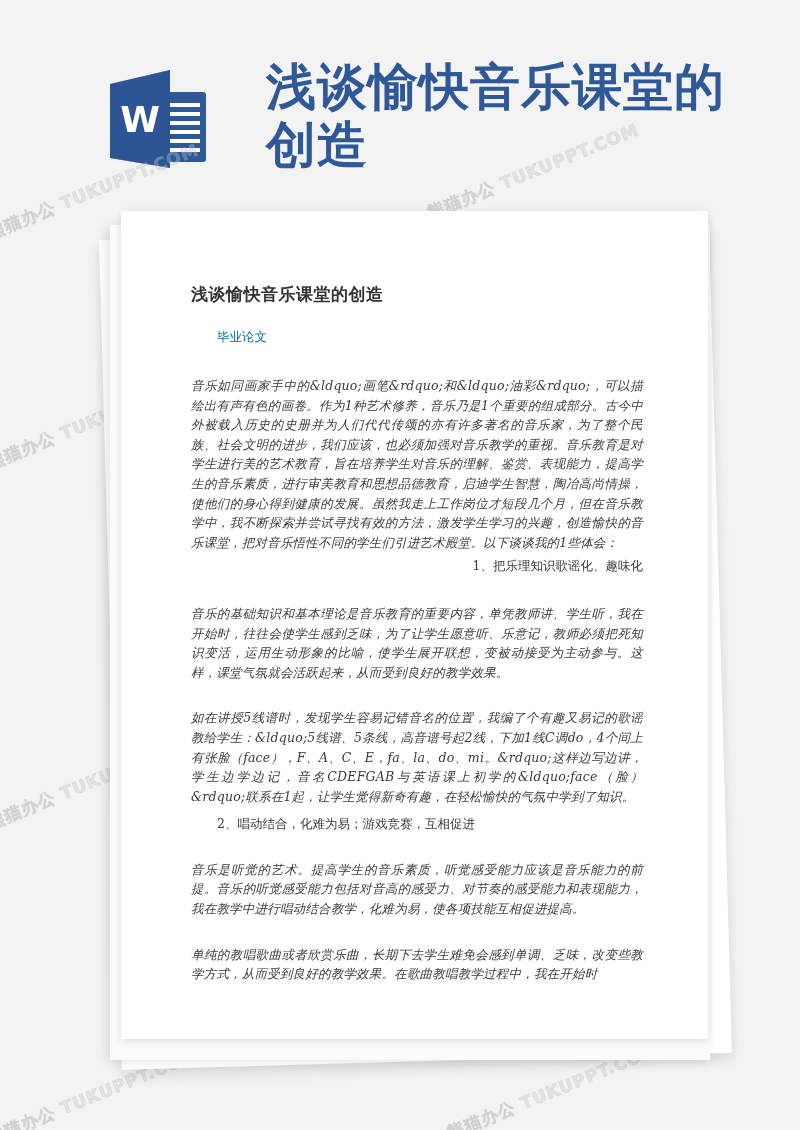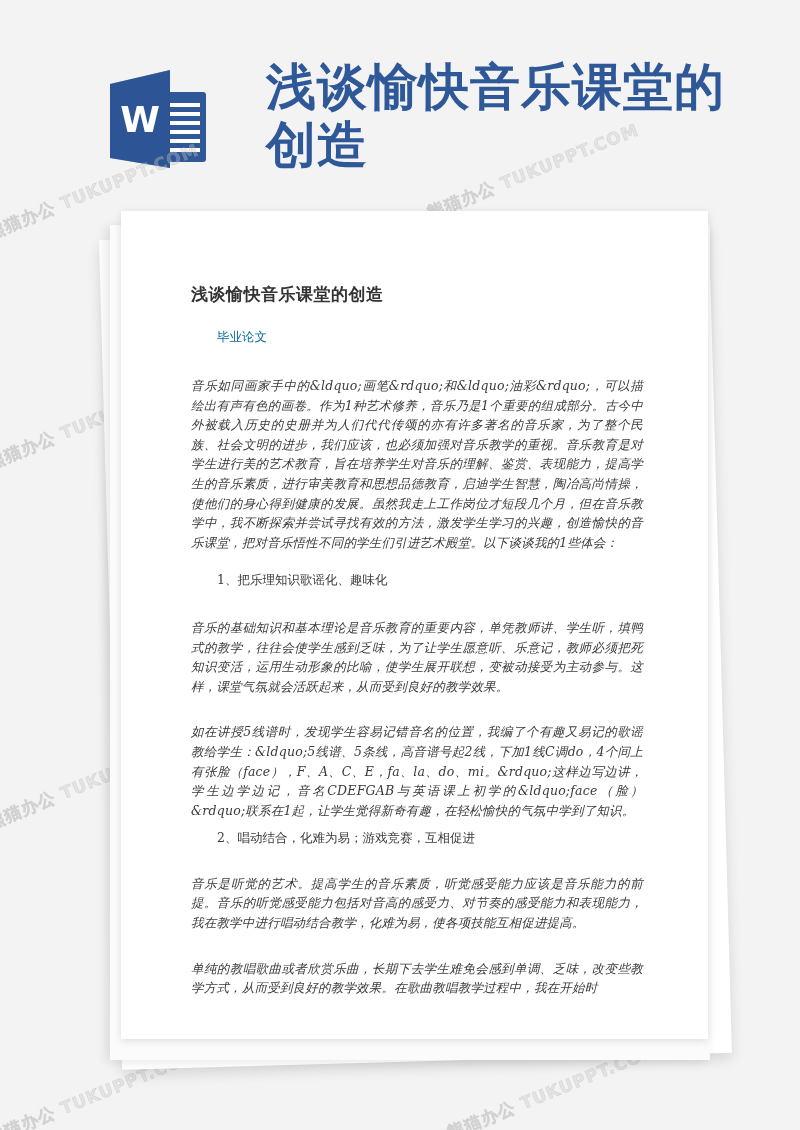--- a/index.html
+++ b/index.html
@@ -30,21 +30,21 @@
     }
     .page-inner { position: absolute; left: 70px; top: 72px; width: 452px; color: #333; }
     .doc-title { font-size: 17px; line-height: 22px; color: #333; margin: 0; letter-spacing: 0.5px; }
     .doc-subtitle { font-size: 12.5px; margin: 24px 0 0 26px; color: #0369a1; line-height: 16px; }
     .para {
       font-size: 12.5px; line-height: 19.6px; color: #3a3a3a; margin: 0;
       text-align: justify; letter-spacing: 0.2px; font-style: italic;
     }
     .p1 { margin-top: 31px; }
     .heading { font-size: 12.5px; line-height: 19.6px; color: #3a3a3a; margin-left: 26px; }
-    .h1 { margin-top: 18px; }
+    .h1 { margin-top: 4px; text-align: right; }
     .p2 { margin-top: 28px; }
     .p3 { margin-top: 26px; }
     .h2 { margin-top: 8px; }
     .p4 { margin-top: 26px; }
     .p5 { margin-top: 26px; }
     .watermark {
       position: absolute; font-family: "DejaVu Sans", sans-serif; font-weight: bold;
       font-size: 17px; color: rgba(200,200,200,0.35); transform: rotate(-22deg);
       white-space: nowrap; pointer-events: none; letter-spacing: 1px;
       -webkit-text-stroke: 0.6px rgba(180,180,180,0.4);
@@ -80,19 +80,19 @@
 
 <div class="back-sheet"></div>
 <div class="back-sheet-2"></div>
 
 <div class="page">
   <div class="page-inner">
     <h1 class="doc-title">浅谈愉快音乐课堂的创造</h1>
     <div class="doc-subtitle">毕业论文</div>
     <p class="para p1">音乐如同画家手中的&amp;ldquo;画笔&amp;rdquo;和&amp;ldquo;油彩&amp;rdquo;，可以描绘出有声有色的画卷。作为1种艺术修养，音乐乃是1个重要的组成部分。古今中外被载入历史的史册并为人们代代传颂的亦有许多著名的音乐家，为了整个民族、社会文明的进步，我们应该，也必须加强对音乐教学的重视。音乐教育是对学生进行美的艺术教育，旨在培养学生对音乐的理解、鉴赏、表现能力，提高学生的音乐素质，进行审美教育和思想品德教育，启迪学生智慧，陶冶高尚情操，使他们的身心得到健康的发展。虽然我走上工作岗位才短段几个月，但在音乐教学中，我不断探索并尝试寻找有效的方法，激发学生学习的兴趣，创造愉快的音乐课堂，把对音乐悟性不同的学生们引进艺术殿堂。以下谈谈我的1些体会：</p>
     <div class="heading h1">1、把乐理知识歌谣化、趣味化</div>
-    <p class="para p2">音乐的基础知识和基本理论是音乐教育的重要内容，单凭教师讲、学生听，填鸭式的教学，往往会使学生感到乏味，为了让学生愿意听、乐意记，教师必须把死知识变活，运用生动形象的比喻，使学生展开联想，变被动接受为主动参与。这样，课堂气氛就会活跃起来，从而受到良好的教学效果。</p>
+    <p class="para p2">音乐的基础知识和基本理论是音乐教育的重要内容，单凭教师讲、学生听，我在开始时，往往会使学生感到乏味，为了让学生愿意听、乐意记，教师必须把死知识变活，运用生动形象的比喻，使学生展开联想，变被动接受为主动参与。这样，课堂气氛就会活跃起来，从而受到良好的教学效果。</p>
     <p class="para p3">如在讲授5线谱时，发现学生容易记错音名的位置，我编了个有趣又易记的歌谣教给学生：&amp;ldquo;5线谱、5条线，高音谱号起2线，下加1线C调do，4个间上有张脸（face），F、A、C、E，fa、la、do、mi。&amp;rdquo;这样边写边讲，学生边学边记，音名CDEFGAB与英语课上初学的&amp;ldquo;face（脸）&amp;rdquo;联系在1起，让学生觉得新奇有趣，在轻松愉快的气氛中学到了知识。</p>
     <div class="heading h2">2、唱动结合，化难为易；游戏竞赛，互相促进</div>
     <p class="para p4">音乐是听觉的艺术。提高学生的音乐素质，听觉感受能力应该是音乐能力的前提。音乐的听觉感受能力包括对音高的感受力、对节奏的感受能力和表现能力，我在教学中进行唱动结合教学，化难为易，使各项技能互相促进提高。</p>
     <p class="para p5">单纯的教唱歌曲或者欣赏乐曲，长期下去学生难免会感到单调、乏味，改变些教学方式，从而受到良好的教学效果。在歌曲教唱教学过程中，我在开始时</p>
   </div>
 </div>
 
 </body></html>

